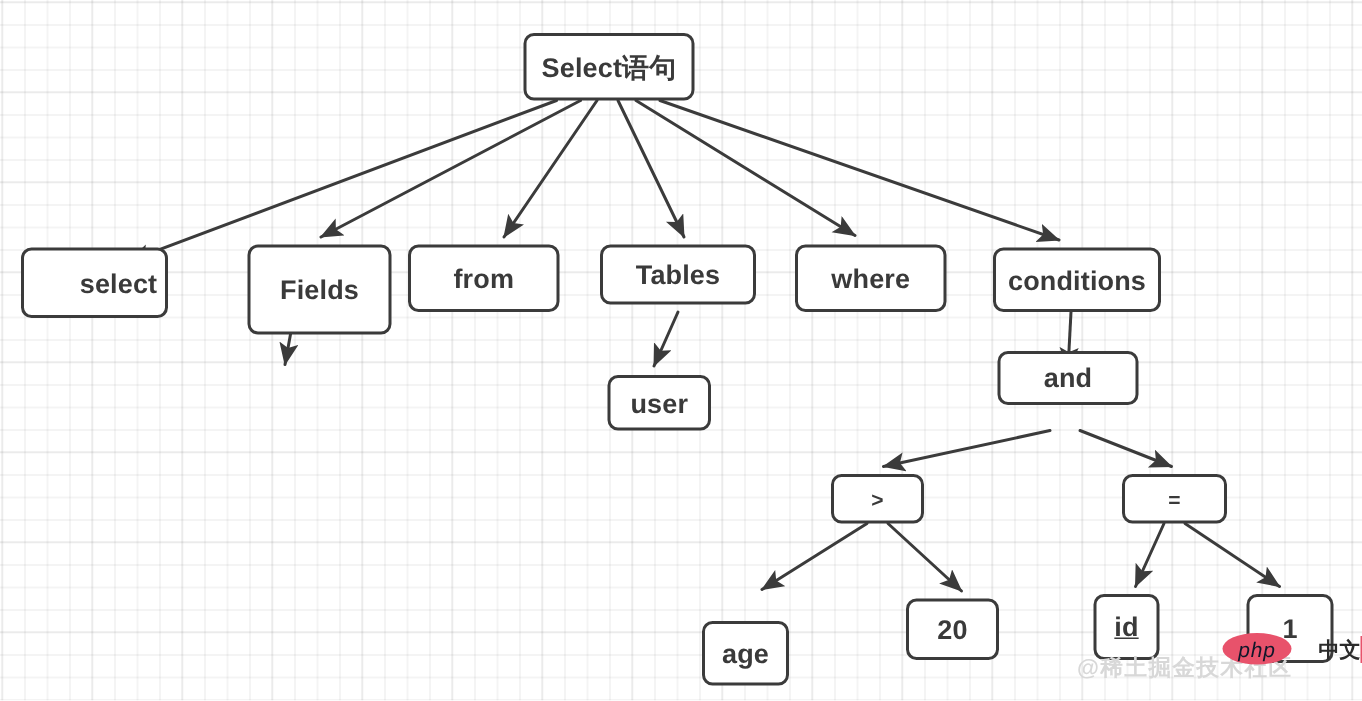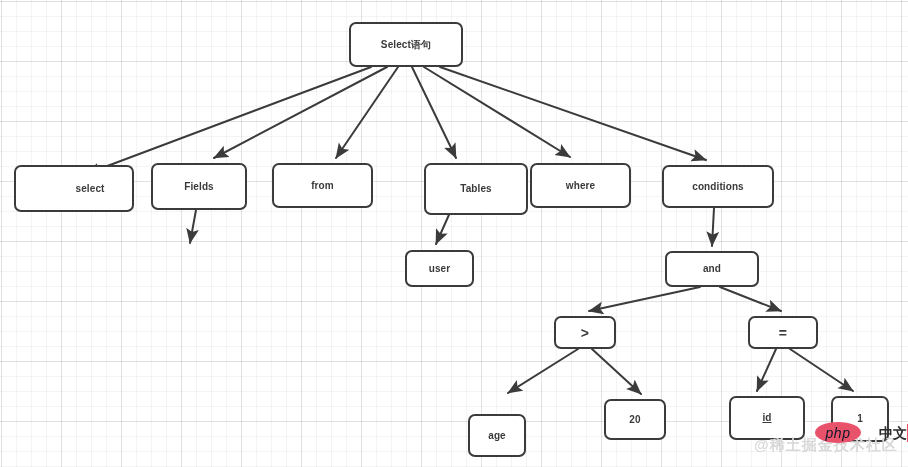--- a/index.html
+++ b/index.html
@@ -34,35 +34,35 @@
     position: absolute;
     box-sizing: border-box;
     background: #ffffff;
     border: 2px solid #3b3b3b;
     border-radius: 7px;
     display: flex;
     align-items: center;
     justify-content: center;
     color: #3a3a3a;
     font-weight: 700;
-    font-size: 10px;
+    font-size: 18px;
     letter-spacing: 0.1px;
     white-space: nowrap;
   }
   .node.op {
     font-size: 14px;
   }
   .node-label {
     display: block;
     line-height: 1;
   }
   
   #watermark {
     position: absolute;
-    left: 754px;
+    left: 718px;
     top: 436px;
     font-size: 15px;
     color: #d8d8d8;
     font-weight: 700;
     letter-spacing: 1px;
     white-space: nowrap;
     user-select: none;
   }
   #php-logo {
     position: absolute;
@@ -126,57 +126,57 @@
         <path d="M 578 349 L 508 393"></path>
         <path d="M 592 349 L 641 394"></path>
         <path d="M 776 349 L 757 391"></path>
         <path d="M 790 349 L 853 391"></path>
       </g>
   </svg>
 
   <div class="node" style="left: 349px; top: 22px; width: 114px; height: 45px;">
     <span class="node-label">Select语句</span>
   </div>
-  <div class="node" style="left: 14px; top: 165px; width: 120px; height: 47px; padding-left: 32px;">
+  <div class="node" style="left: 14px; top: 165px; width: 98px; height: 47px; padding-left: 32px;">
     <span class="node-label">select</span>
   </div>
-  <div class="node" style="left: 151px; top: 163px; width: 96px; height: 47px;">
+  <div class="node" style="left: 165px; top: 163px; width: 96px; height: 60px;">
     <span class="node-label">Fields</span>
   </div>
   <div class="node" style="left: 272px; top: 163px; width: 101px; height: 45px;">
     <span class="node-label">from</span>
   </div>
-  <div class="node" style="left: 400px; top: 163px; width: 104px; height: 52px; margin-left: 24px;">
+  <div class="node" style="left: 400px; top: 163px; width: 104px; height: 40px;">
     <span class="node-label">Tables</span>
   </div>
   <div class="node" style="left: 662px; top: 165px; width: 112px; height: 43px;">
     <span class="node-label">conditions</span>
   </div>
   <div class="node" style="left: 530px; top: 163px; width: 101px; height: 45px;">
     <span class="node-label">where</span>
   </div>
   <div class="node" style="left: 405px; top: 250px; width: 69px; height: 37px;">
     <span class="node-label">user</span>
   </div>
-  <div class="node" style="left: 665px; top: 251px; width: 94px; height: 36px;">
+  <div class="node" style="left: 665px; top: 234px; width: 94px; height: 36px;">
     <span class="node-label">and</span>
   </div>
   <div class="node op" style="left: 554px; top: 316px; width: 62px; height: 33px;">
     <span class="node-label">&gt;</span>
   </div>
   <div class="node op" style="left: 748px; top: 316px; width: 70px; height: 33px;">
     <span class="node-label">=</span>
   </div>
   <div class="node" style="left: 468px; top: 398px; width: 58px; height: 43px; margin-top: 16px;">
     <span class="node-label">age</span>
   </div>
   <div class="node" style="left: 604px; top: 399px; width: 62px; height: 41px; text-align: right;">
     <span class="node-label">20</span>
   </div>
-  <div class="node" style="left: 729px; top: 396px; width: 76px; height: 44px; text-decoration: underline;">
+  <div class="node" style="left: 729px; top: 396px; width: 44px; height: 44px; text-decoration: underline;">
     <span class="node-label">id</span>
   </div>
   <div class="node" style="left: 831px; top: 396px; width: 58px; height: 46px;">
     <span class="node-label">1</span>
   </div>
 
   <div id="watermark">@稀土掘金技术社区</div>
 
   <div id="php-logo">
     <div id="php-ellipse">php</div>

